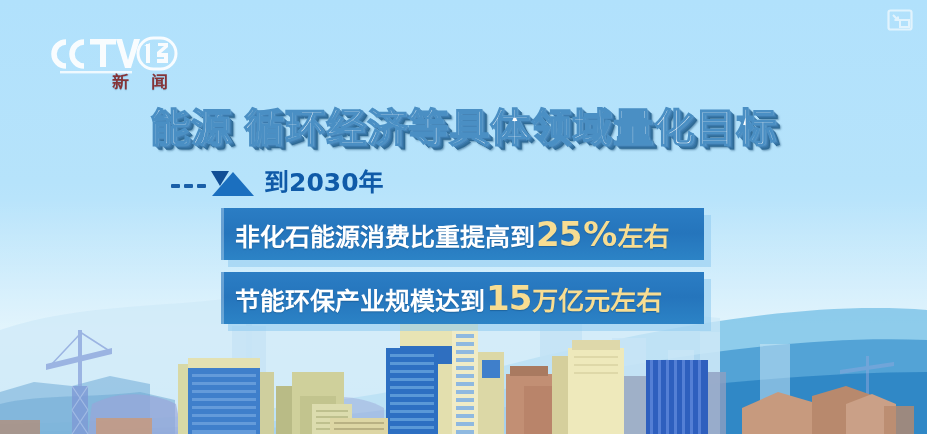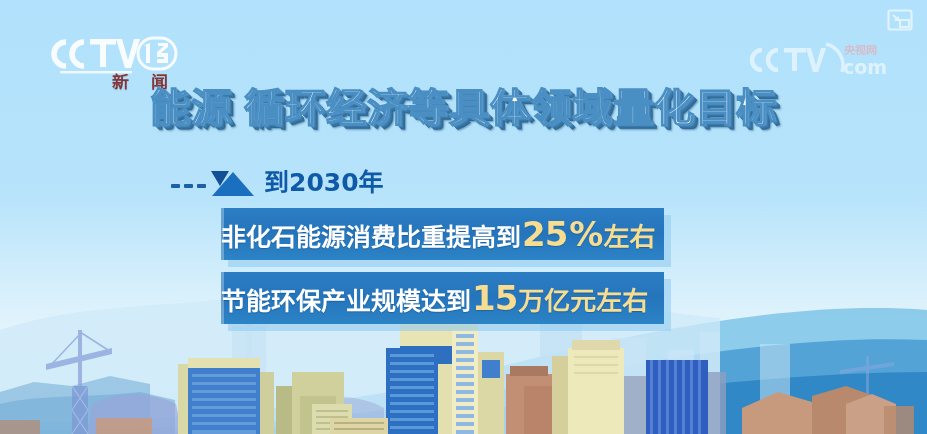--- a/index.html
+++ b/index.html
@@ -82,21 +82,21 @@
     width: 26px;
     height: 22px;
     opacity: .62;
   }
   .pip-icon svg { display:block; width:100%; height:100%; }
 
   
   .headline {
     position: absolute;
     left: 0; right: 0;
-    top: 88px;
+    top: 108px;
     text-align: center;
     font-size: 40px;
     line-height: 1;
     font-weight: 700;
     letter-spacing: 1px;
     color: #ffffff;
     -webkit-text-stroke: 1.4px #4a8fc4;
     text-shadow:
        1px 0 0 #6aa5d0,
        2px 1px 0 #4e8cbd,
@@ -135,27 +135,28 @@
     color: #0f5aa8;
     letter-spacing: 0px;
     line-height: 1;
     white-space: nowrap;
   }
 
   
   .banner {
     position: absolute;
     left: 221px;
-    width: 443px;
+    width: 483px;
     height: 52px;
     background: linear-gradient(180deg, #2b7dc4 0%, #2575bc 48%, #2c83c6 100%);
     box-shadow: 7px 7px 0 rgba(148, 205, 240, .62);
     display: flex;
     align-items: center;
     box-sizing: border-box;
+    padding-left: 14px;
   }
   .banner::before {
     content:"";
     position:absolute;
     left:0; top:0; bottom:0;
     width:3px;
     background: rgba(255,255,255,.30);
   }
   #banner-1 { top: 208px; }
   #banner-2 { top: 272px; align-items: center; }
@@ -355,40 +356,20 @@
       </g>
       <g fill="#ffffff" opacity=".92">
         <rect x="100" y="14" width="4" height="19"></rect>
         <path d="M98,16 L104,13 L104,16 Z"></path>
         <path d="M112,13 L122,13 L122,17 L115,23 L122,23 L122,33 L111,33 L111,29 L118,29 L118,27 L111,27 L111,22 L118,16 L112,16 Z"></path>
       </g>
     </svg>
   </div>
   <div class="logo-sub">新 闻</div>
 
-  <div class="watermark">
-    <svg viewBox="0 0 140 44">
-      <g fill="none" stroke="#ffffff" stroke-width="4.5" opacity=".8">
-        <path d="M14,12 A10,10 0 1,0 14,32"></path>
-        <path d="M30,12 A10,10 0 1,0 30,32"></path>
-      </g>
-      <g fill="#ffffff" opacity=".8">
-        <rect x="36" y="10" width="22" height="4.5"></rect>
-        <rect x="44" y="10" width="5" height="23"></rect>
-        <path d="M58,10 L63,10 L68,28 L73,10 L78,10 L70,34 L65,34 Z"></path>
-      </g>
-      <path d="M78,6 A22,22 0 0,1 94,34" fill="none" stroke="#ffffff" stroke-width="3.5" opacity=".75"></path>
-      <g fill="#f2a0a8" opacity=".8" font-family="DejaVu Sans" font-size="11" font-weight="bold">
-        <text x="96" y="16">央视网</text>
-      </g>
-      <g fill="#ffffff" opacity=".8" font-family="DejaVu Sans" font-size="19" font-weight="bold">
-        <text x="95" y="36">com</text>
-      </g>
-    </svg>
-  </div>
 
   <div class="pip-icon">
     <svg viewBox="0 0 26 22">
       <rect x="1.5" y="1.5" width="23" height="19" rx="2" fill="none" stroke="#ffffff" stroke-width="2.2"></rect>
       <rect x="13" y="11" width="9" height="7" fill="none" stroke="#ffffff" stroke-width="2"></rect>
       <path d="M6,6 L11,11 M11,7.5 L11,11 L7.5,11" fill="none" stroke="#ffffff" stroke-width="2"></path>
     </svg>
   </div>
 
   <div class="headline">

